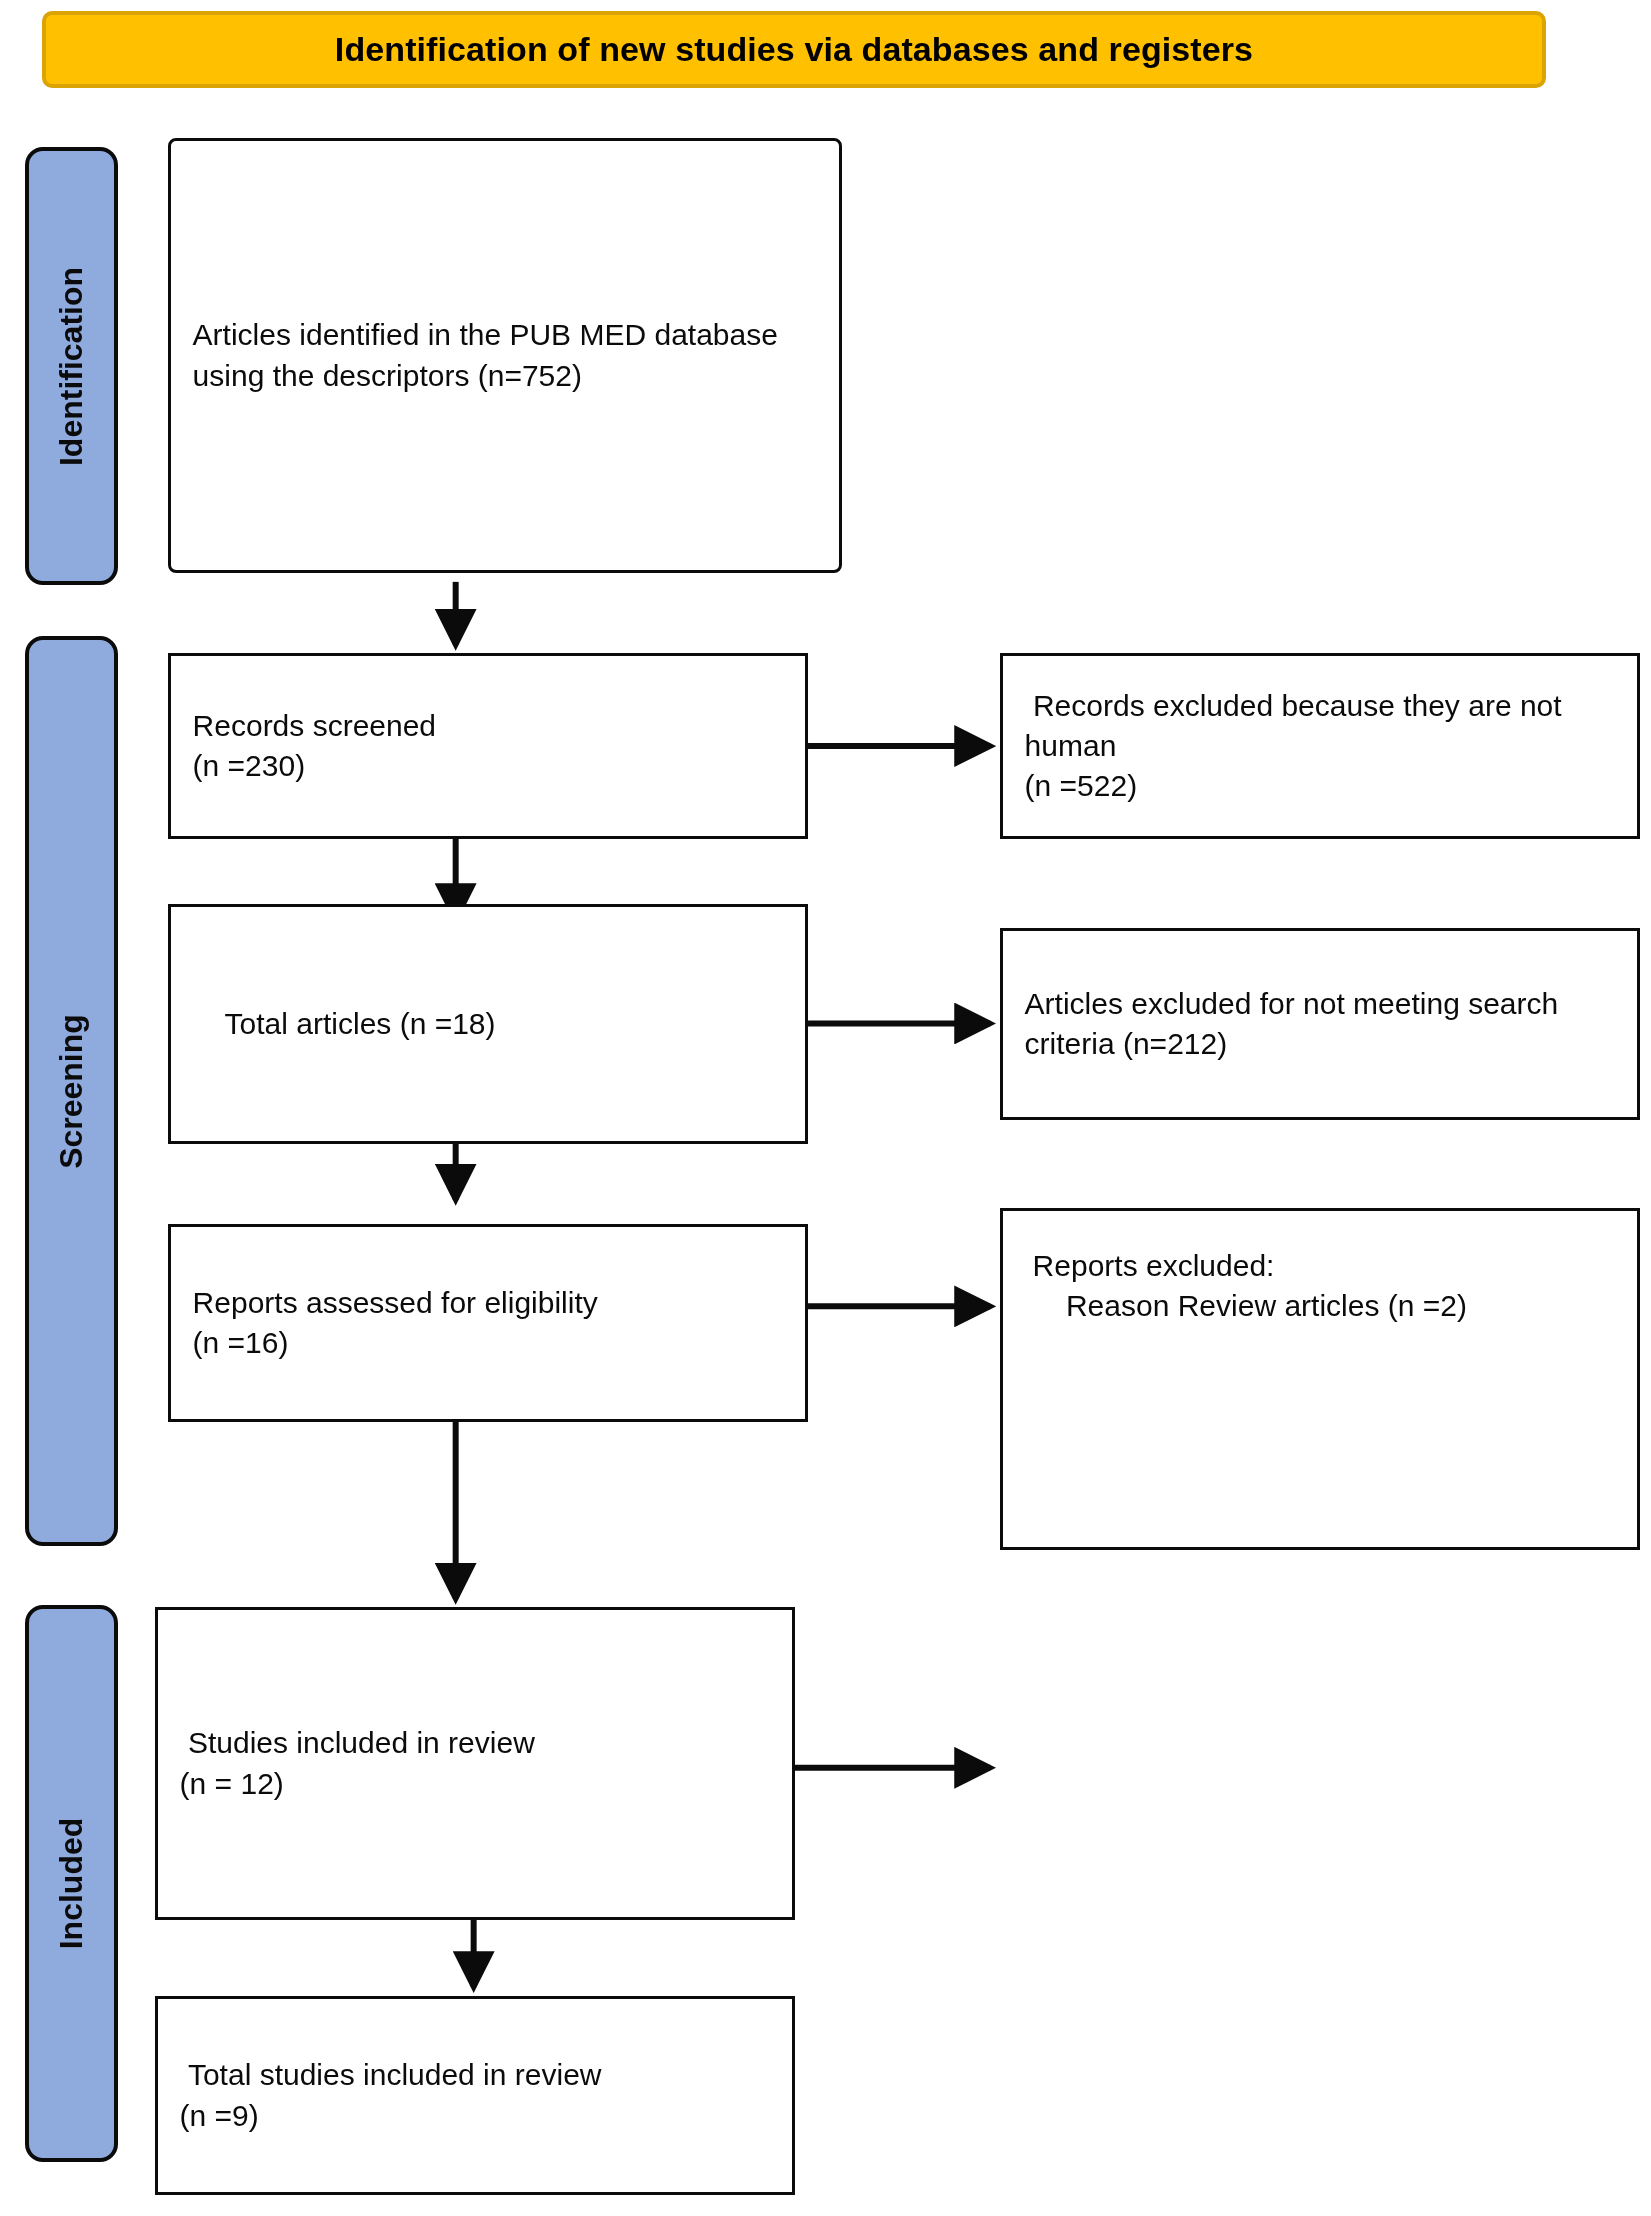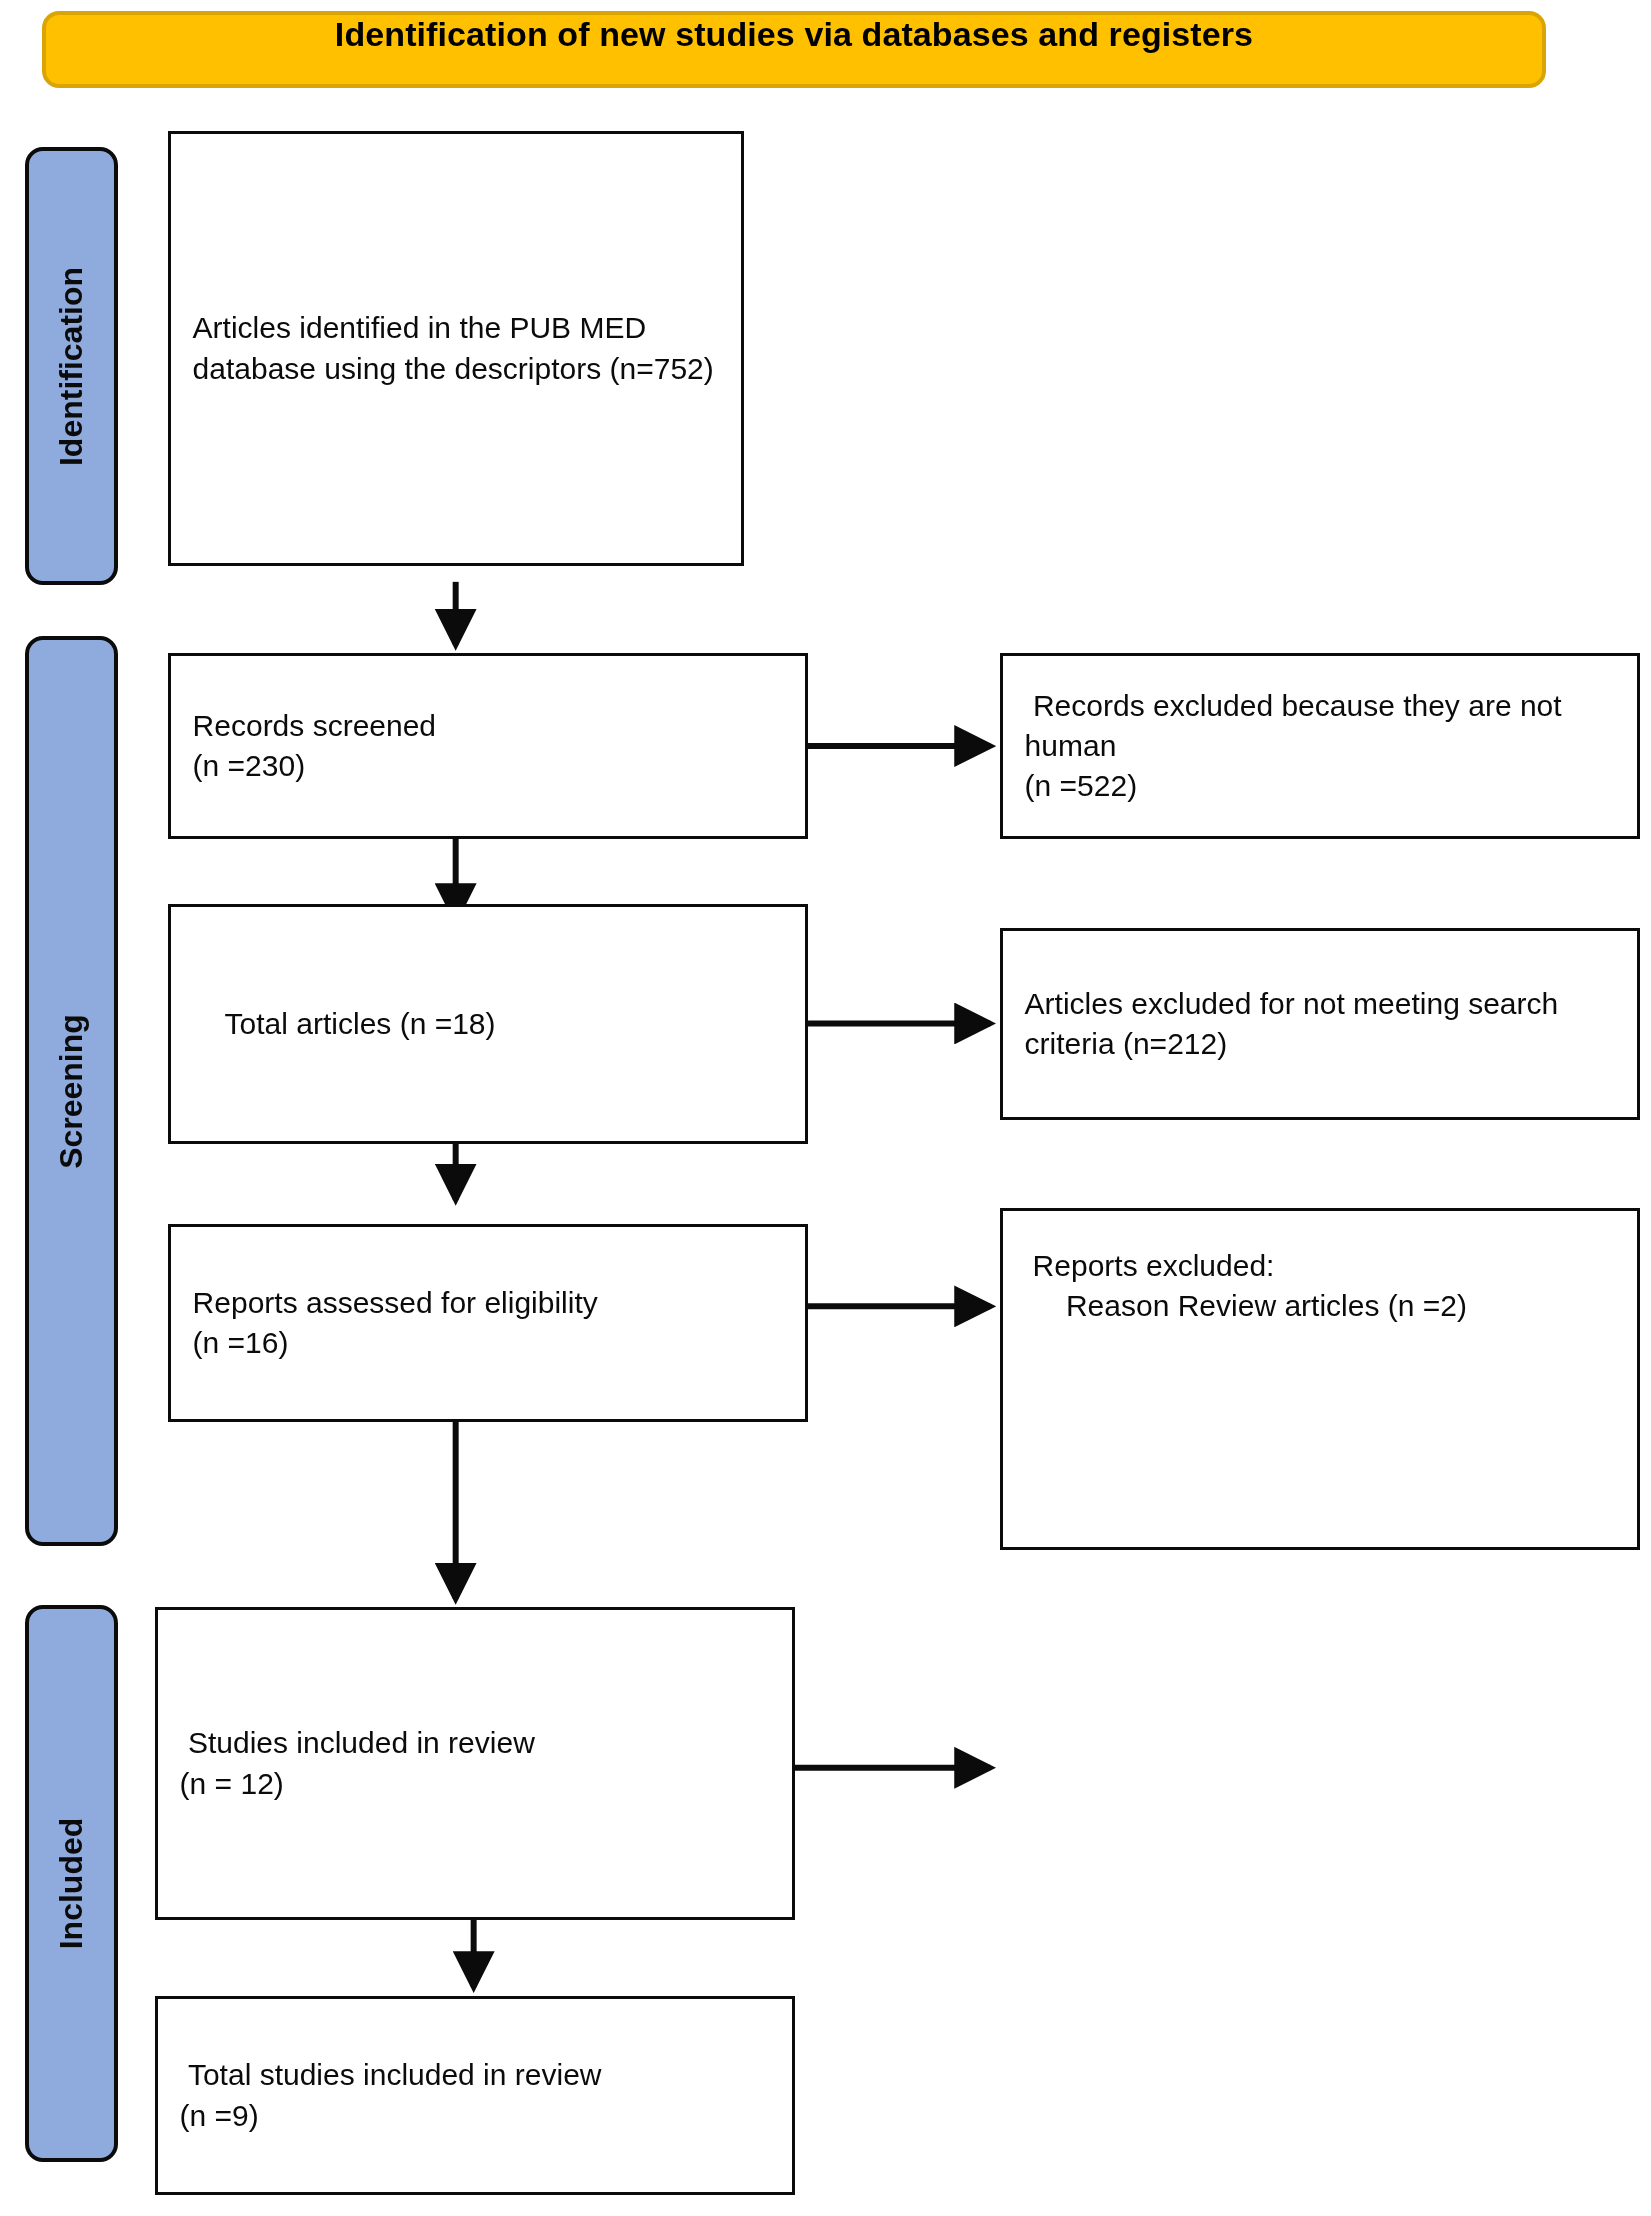--- a/index.html
+++ b/index.html
@@ -20,24 +20,24 @@
 
   
   .banner {
     position: absolute;
     left: 42px;
     top: 10.8px;
     width: 1504px;
     height: 77px;
     background: #FFC000;
     border: 4.2px solid #D9A404;
-    border-radius: 17px;
+    border-radius: 10px;
     box-sizing: border-box;
     display: flex;
-    align-items: flex-start;
+    align-items: center;
     justify-content: center;
   }
   .banner-title {
     font-size: 34px;
     font-weight: bold;
     color: #000000;
     letter-spacing: 0.1px;
     text-align: center;
   }
 
@@ -74,21 +74,21 @@
   }
   .fbox-text {
     font-size: 30px;
     line-height: 1.34;
     color: #0b0b0b;
     padding: 0 17px 0 21.6px;
     white-space: pre-wrap;
   }
 
   
-  #box-identified     { left: 168px; top: 131px;  width: 576px; height: 435px; }
+  #box-identified     { left: 168px; top: 138px;  width: 674px; height: 435px; border-radius: 8px; }
   #box-screened       { left: 168px; top: 653px; width: 640px; height: 186px; }
   #box-total-articles { left: 168px; top: 904px; width: 640px; height: 240px; padding-left: 32px; }
   #box-eligibility    { left: 168px; top: 1208px; width: 640px; height: 198px; margin-top: 16px; }
   #box-included-rev   { left: 155px; top: 1607px; width: 640px; height: 313px; }
   #box-total-included { left: 155px; top: 1996px; width: 640px; height: 199px; }
 
   
   #box-excl-human     { left: 1000px; top: 653px; width: 640px; height: 186px; }
   #box-excl-criteria  { left: 1000px; top: 928px; width: 640px; height: 192px; align-items: center; }
   #box-excl-reports   { left: 1000px; top: 1208px; width: 640px; height: 342px;

